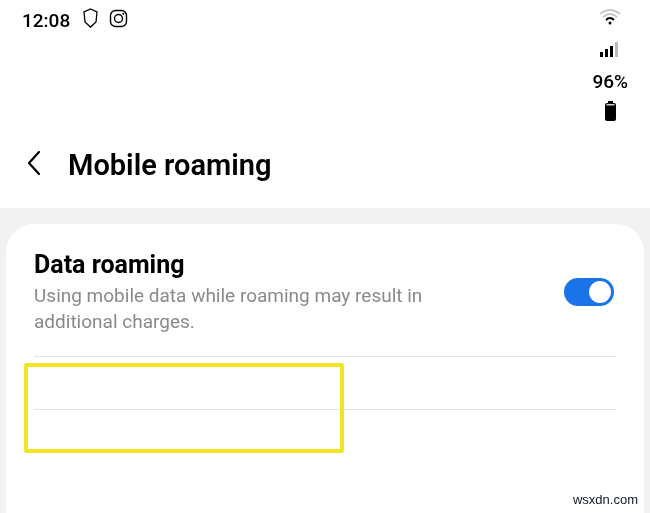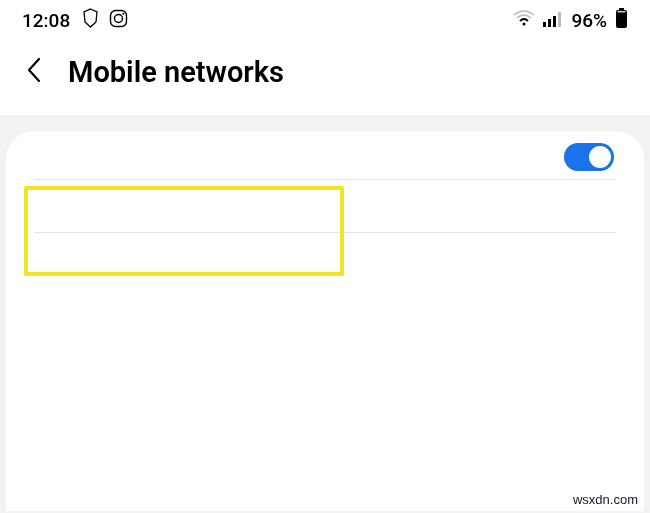--- a/index.html
+++ b/index.html
@@ -15,21 +15,21 @@
       display: flex;
       justify-content: space-between;
       align-items: flex-start;
       padding: 8px 22px 4px 22px;
       background: #fff;
       font-size: 19px;
       font-weight: 500;
       color: #000;
     }
     .status-left { display: flex; align-items: center; gap: 12px; }
-    .status-right { display: flex; align-items: center; gap: 8px; }
+    .status-right { display: flex; align-items: center; gap: 8px; flex-direction: column; }
     .status-icons { display: flex; align-items: center; gap: 10px; }
     .header {
       display: flex;
       align-items: center;
       padding: 18px 20px 26px 26px;
       background: #fff;
       gap: 26px;
     }
     .back-arrow {
       font-size: 26px;
@@ -165,28 +165,30 @@
     </span>
   </div>
 </div>
 
 <div class="header">
   <span class="back-arrow">
     <svg width="16" height="26" viewBox="0 0 16 26">
         <path d="M13 2 L3 13 L13 24" fill="none" stroke="#000" stroke-width="2.2" stroke-linecap="round" stroke-linejoin="round"></path>
       </svg>
   </span>
-  <span class="page-title">Mobile networks</span>
+  <span class="page-title">Mobile roaming</span>
 </div>
 
 <div class="content-gap"></div>
 
 <div class="card">
 
   <div class="row">
+    <div class="row-title">Data roaming</div>
+    <div class="row-sub">Using mobile data while roaming may result in additional charges.</div>
     <div class="toggle">
       <div class="toggle-knob"></div>
     </div>
   </div>
 
   <div class="divider"></div>
 
   <div class="row" style="padding-top:26px;padding-bottom:26px;">
     <div class="highlight" style="left:18px;top:6px;width:320px;height:90px;"></div>
   </div>

